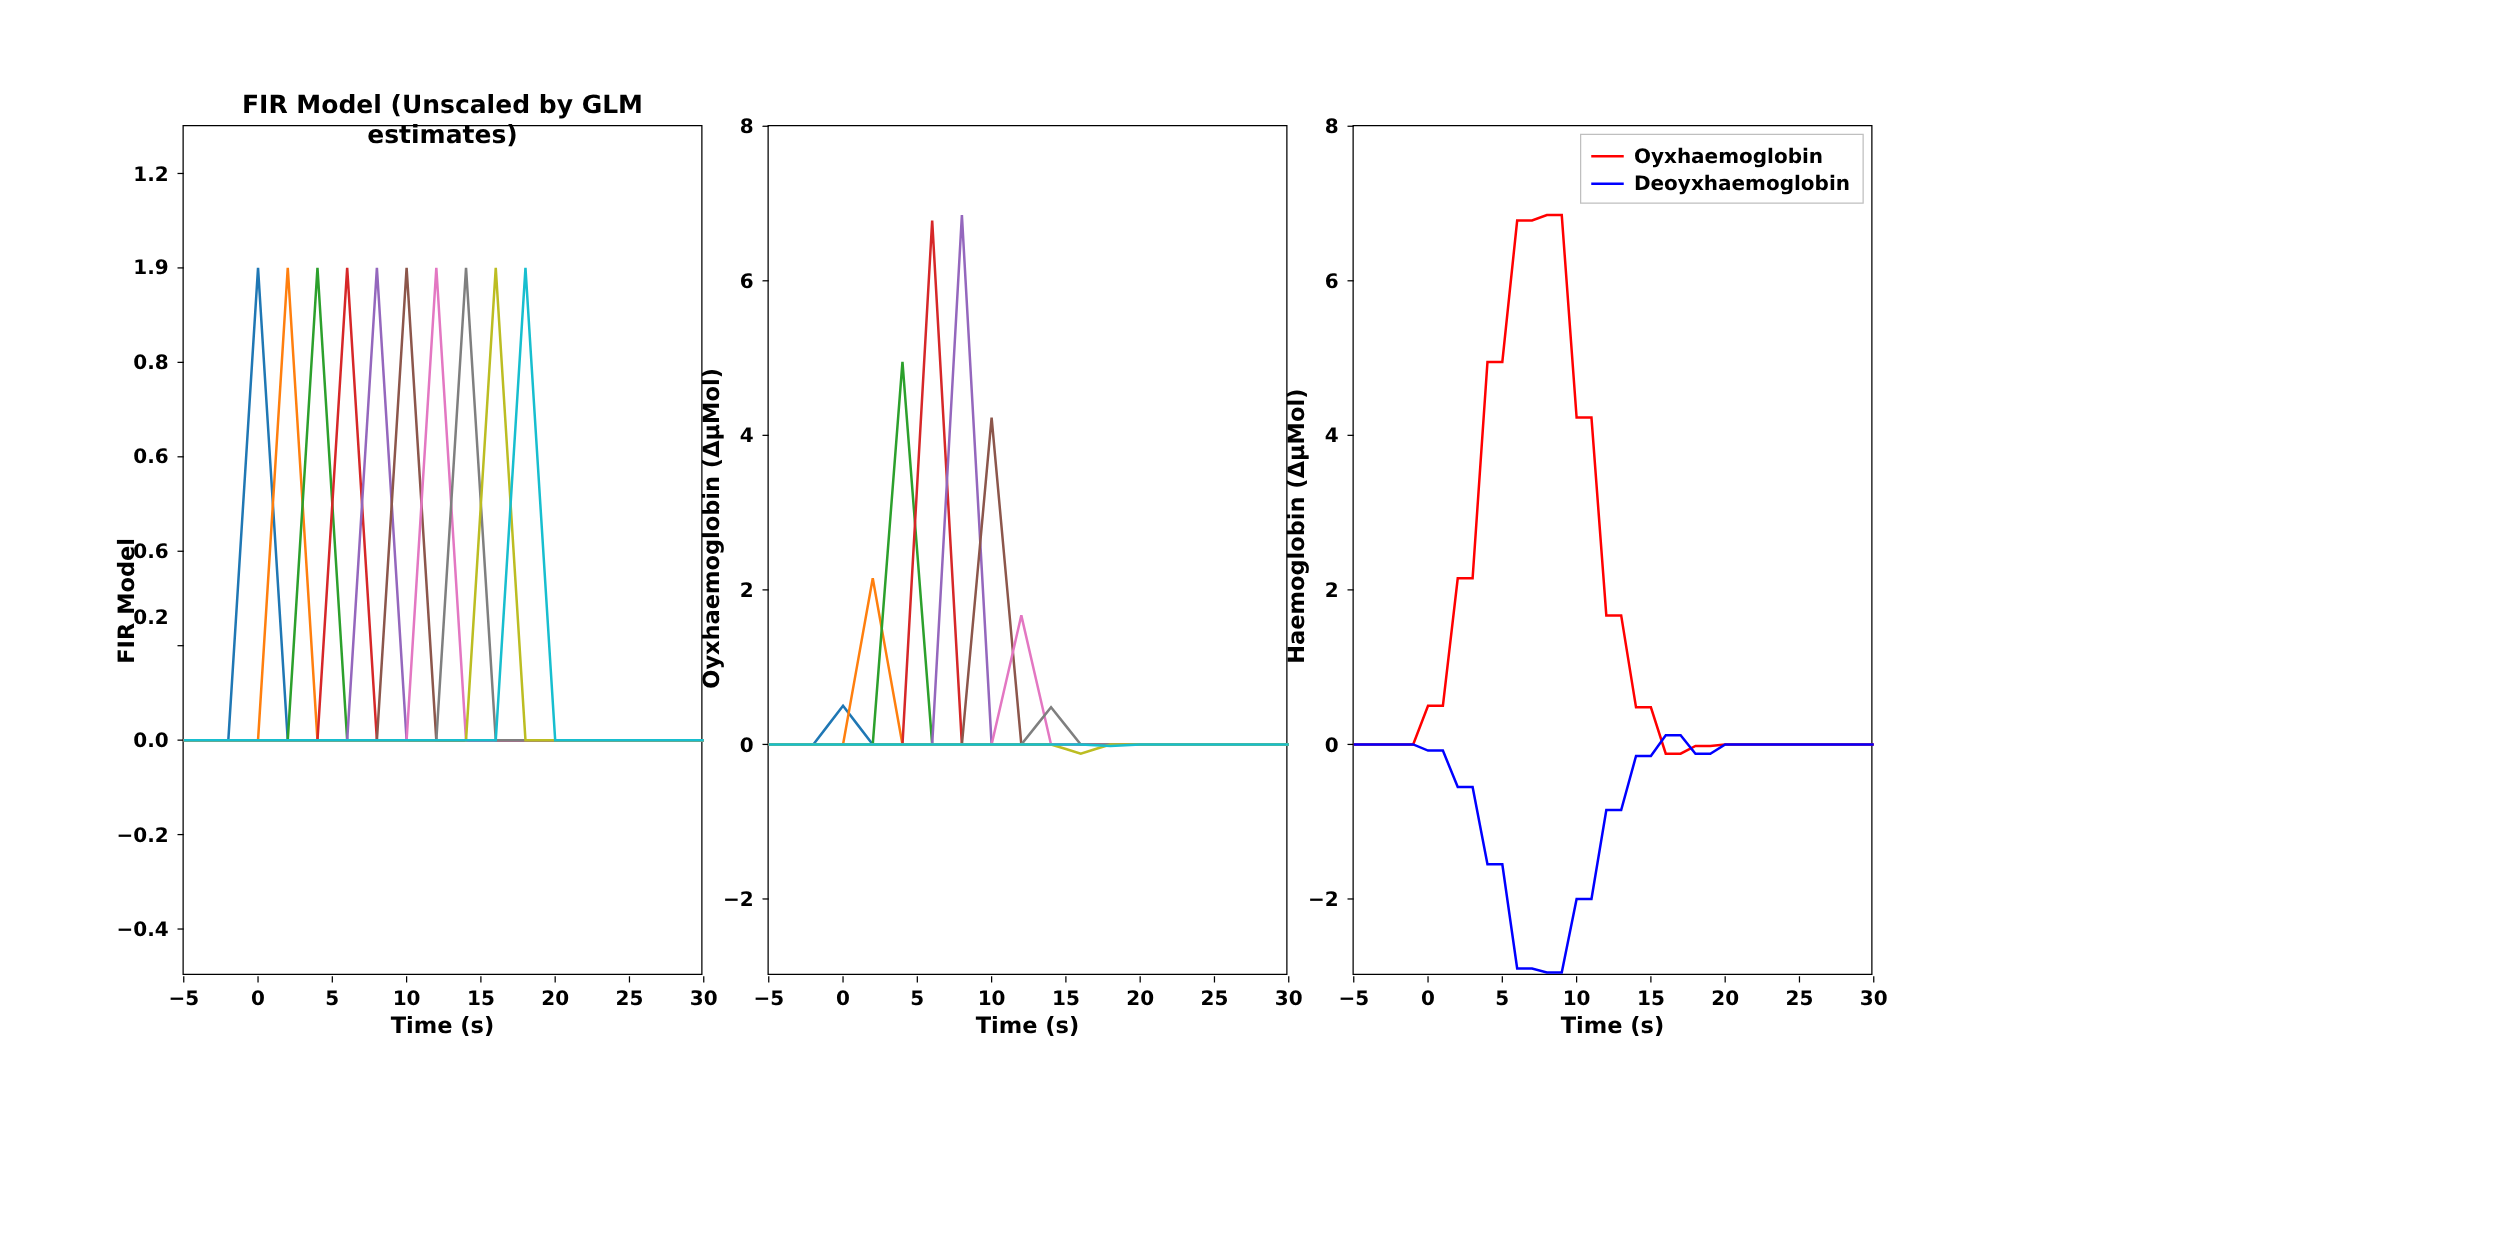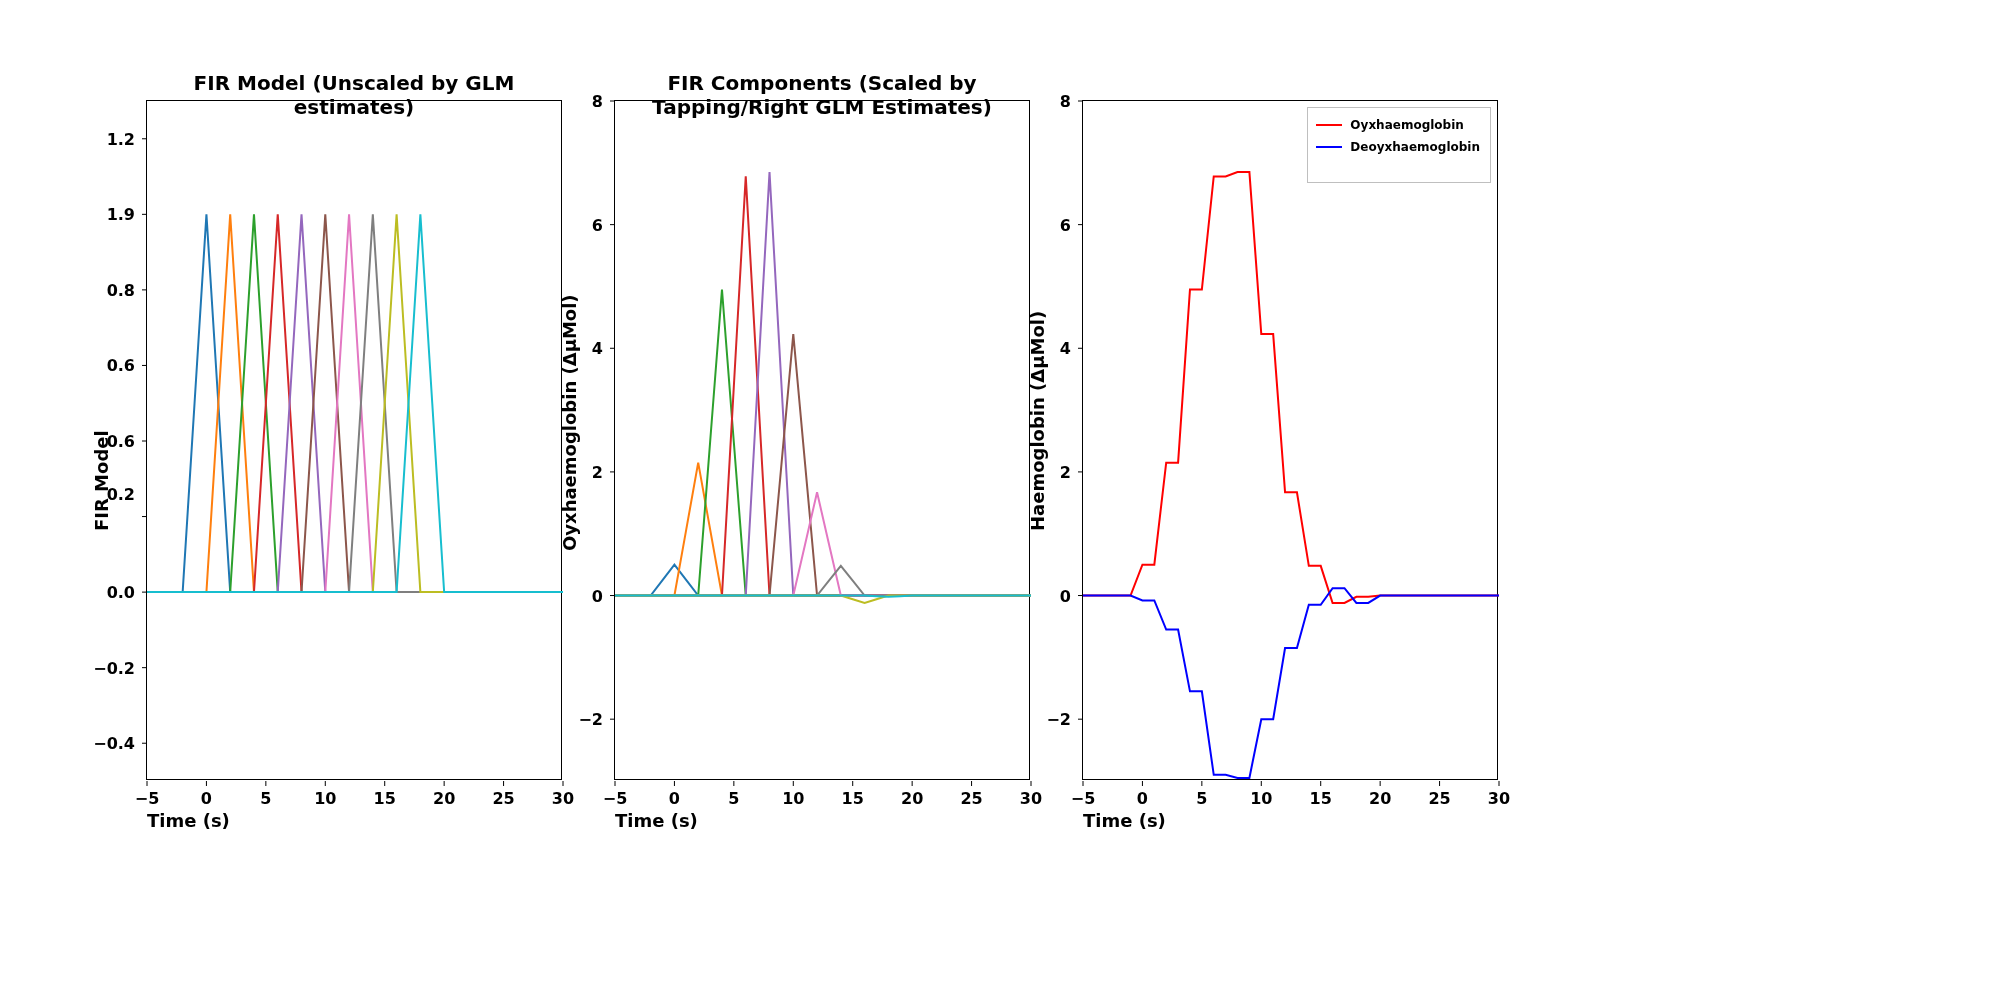--- a/index.html
+++ b/index.html
@@ -25,20 +25,21 @@
     position: absolute;
     width: 100%;
     text-align: center;
     font-size: 20px;
     top: -30px;
     color: #000;
   }
   .xlabel {
     position: absolute;
     width: 100%;
+    text-align: center;
     font-size: 18px;
     bottom: -52px;
     color: #000;
   }
   .ylabel {
     position: absolute;
     transform: rotate(-90deg);
     transform-origin: left top;
     font-size: 18px;
     color: #000;
@@ -48,22 +49,22 @@
     position: absolute;
     font-size: 16px;
     color: #000;
   }
   .legend {
     position: absolute;
     top: 6px;
     right: 6px;
     border: 1px solid #bfbfbf;
     background: white;
-    padding: 6px 10px 24px 8px;
-    font-size: 12px;
+    padding: 6px 10px 4px 8px;
+    font-size: 16px;
   }
   .legend-row {
     display: flex;
     align-items: center;
     gap: 8px;
     line-height: 22px;
   }
   .legend-line {
     width: 26px;
     height: 2px;
@@ -129,21 +130,20 @@
       <div class="tick ticklabel-y" style="right: 426px; top: 491.111px; width: 50px;">0.0</div>
       <div class="tick ticklabel-y" style="right: 426px; top: 393px; width: 50px;">0.2</div>
       <div class="tick ticklabel-y" style="right: 426px; top: 340px; width: 50px;">0.6</div>
       <div class="tick ticklabel-y" style="right: 426px; top: 264.444px; width: 50px;">0.6</div>
       <div class="tick ticklabel-y" style="right: 426px; top: 188.889px; width: 50px;">0.8</div>
       <div class="tick ticklabel-y" style="right: 426px; top: 113.333px; width: 50px;">1.9</div>
       <div class="tick ticklabel-y" style="right: 426px; top: 37.7778px; width: 50px;">1.2</div>
     </div>
 
   <div class="axes" id="ax1" style="left: 614px; top: 100px; width: 416px; height: 680px;">
-    <div class="title">FIR Components (Scaled by Tapping/Right GLM Estimates)</div>
     <svg class="plot" id="svg1" width="416" height="680">
         <line x1="0" y1="680" x2="0" y2="685" stroke="black" stroke-width="1"></line>
         <line x1="59.42857142857142" y1="680" x2="59.42857142857142" y2="685" stroke="black" stroke-width="1"></line>
         <line x1="118.85714285714285" y1="680" x2="118.85714285714285" y2="685" stroke="black" stroke-width="1"></line>
         <line x1="178.28571428571428" y1="680" x2="178.28571428571428" y2="685" stroke="black" stroke-width="1"></line>
         <line x1="237.7142857142857" y1="680" x2="237.7142857142857" y2="685" stroke="black" stroke-width="1"></line>
         <line x1="297.14285714285717" y1="680" x2="297.14285714285717" y2="685" stroke="black" stroke-width="1"></line>
         <line x1="356.57142857142856" y1="680" x2="356.57142857142856" y2="685" stroke="black" stroke-width="1"></line>
         <line x1="416" y1="680" x2="416" y2="685" stroke="black" stroke-width="1"></line>
         <line x1="0" y1="618.1818181818181" x2="-5" y2="618.1818181818181" stroke="black" stroke-width="1"></line>

